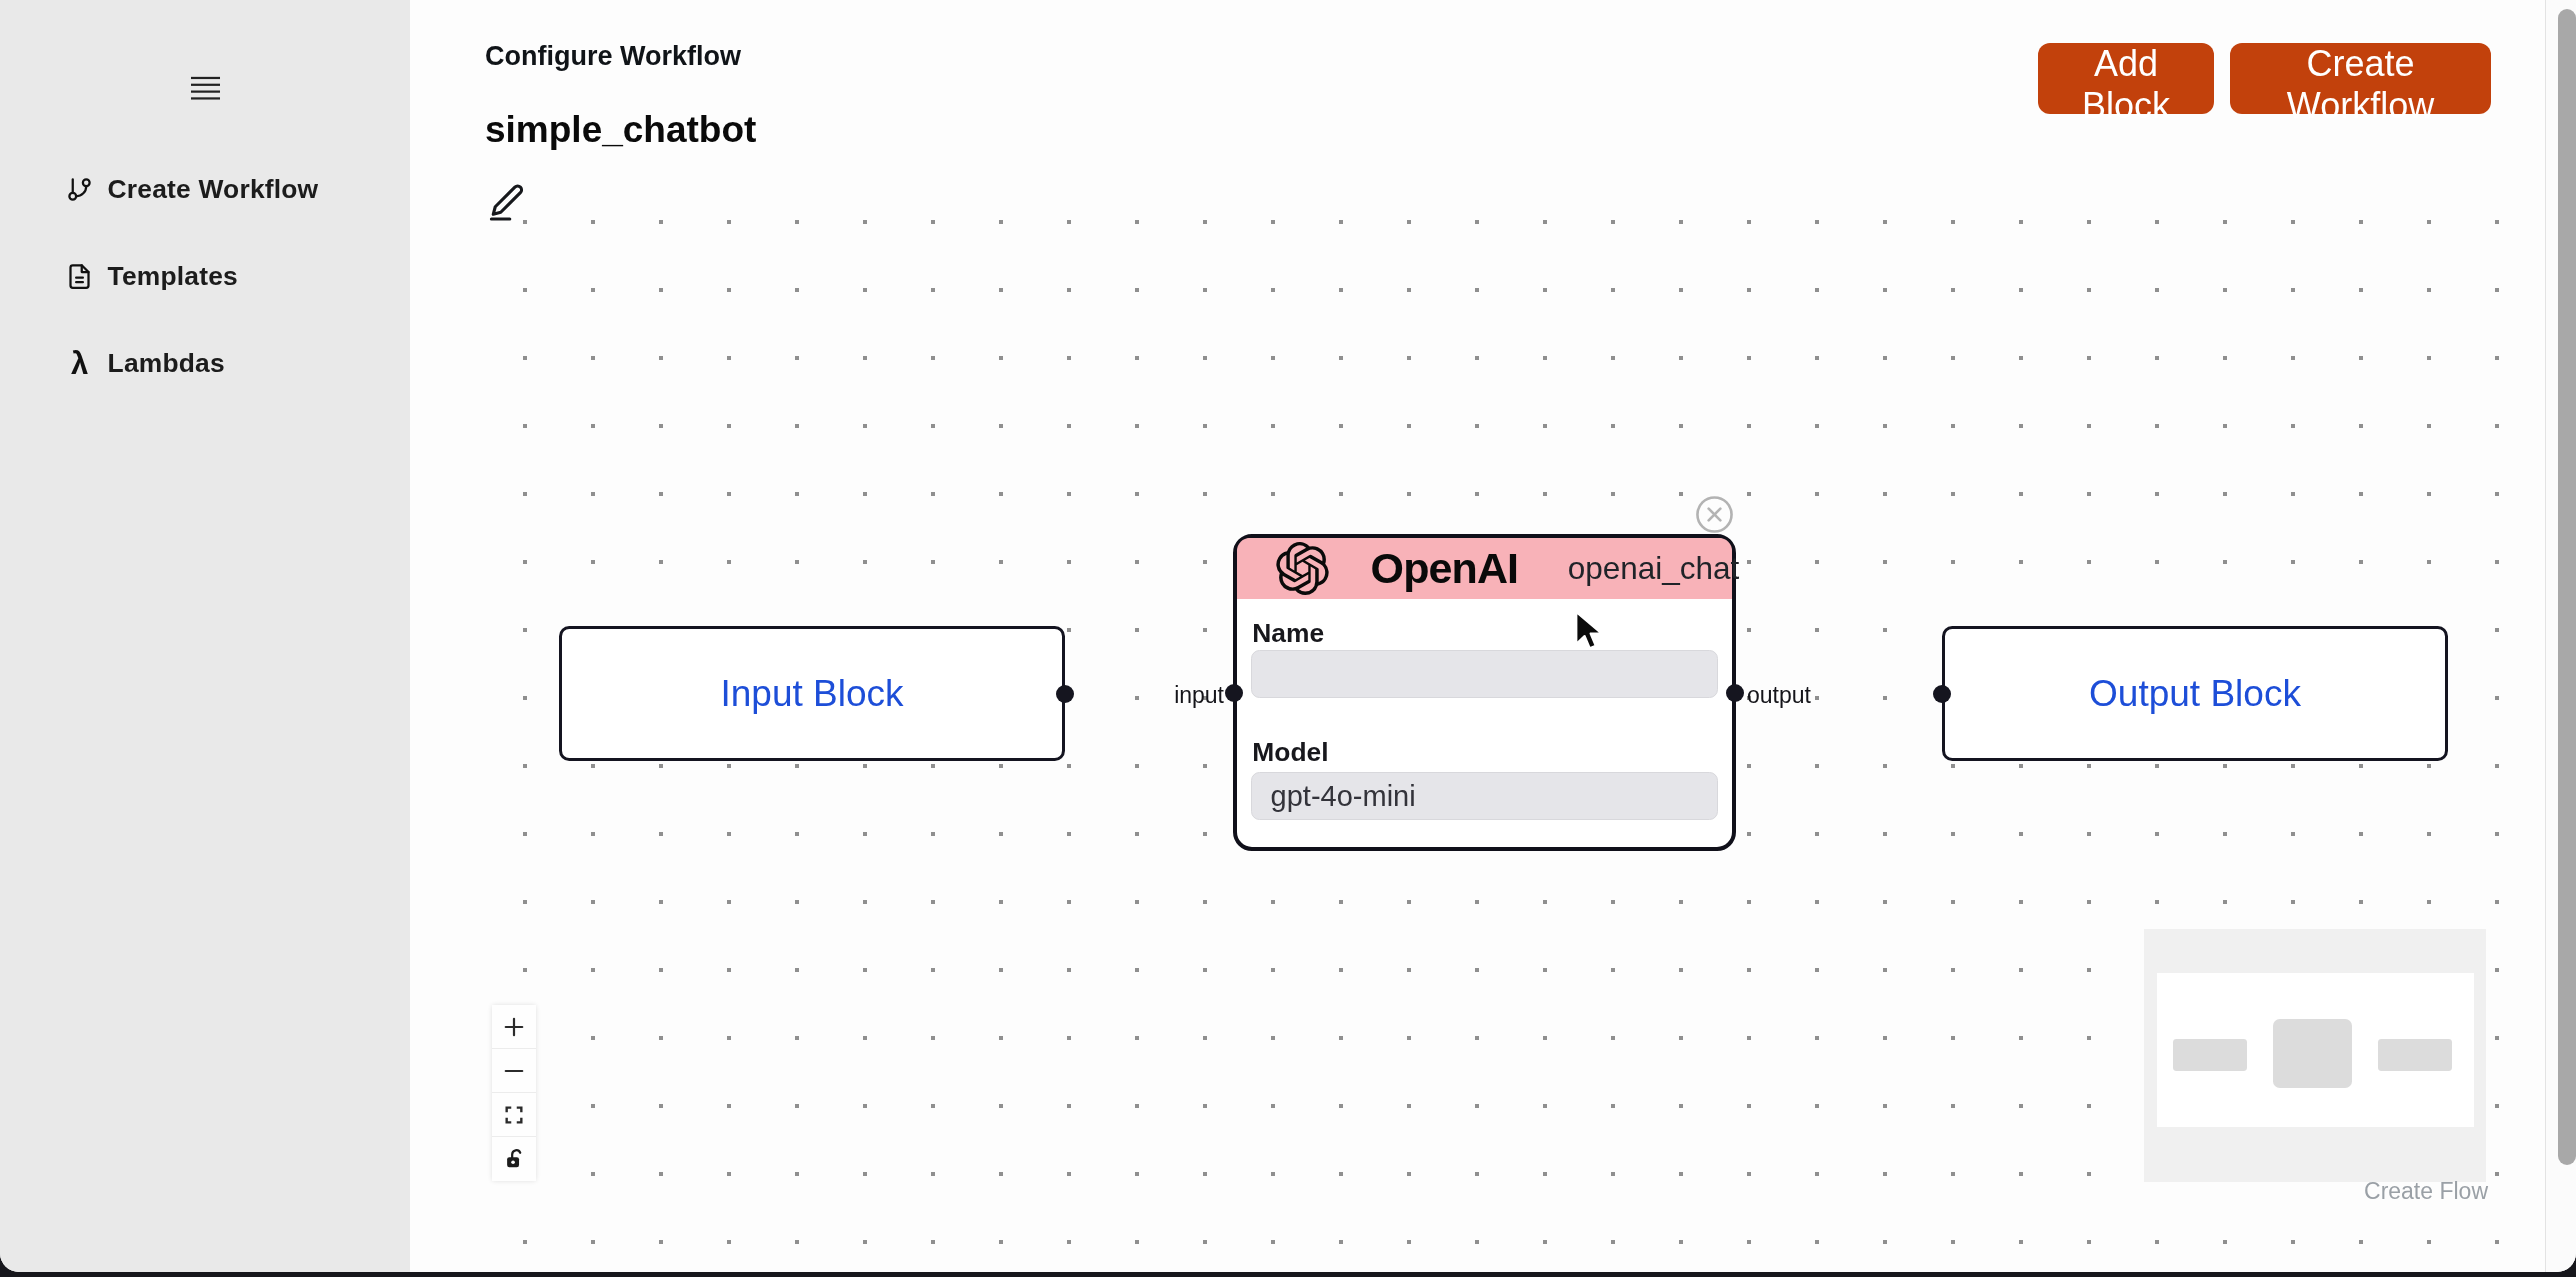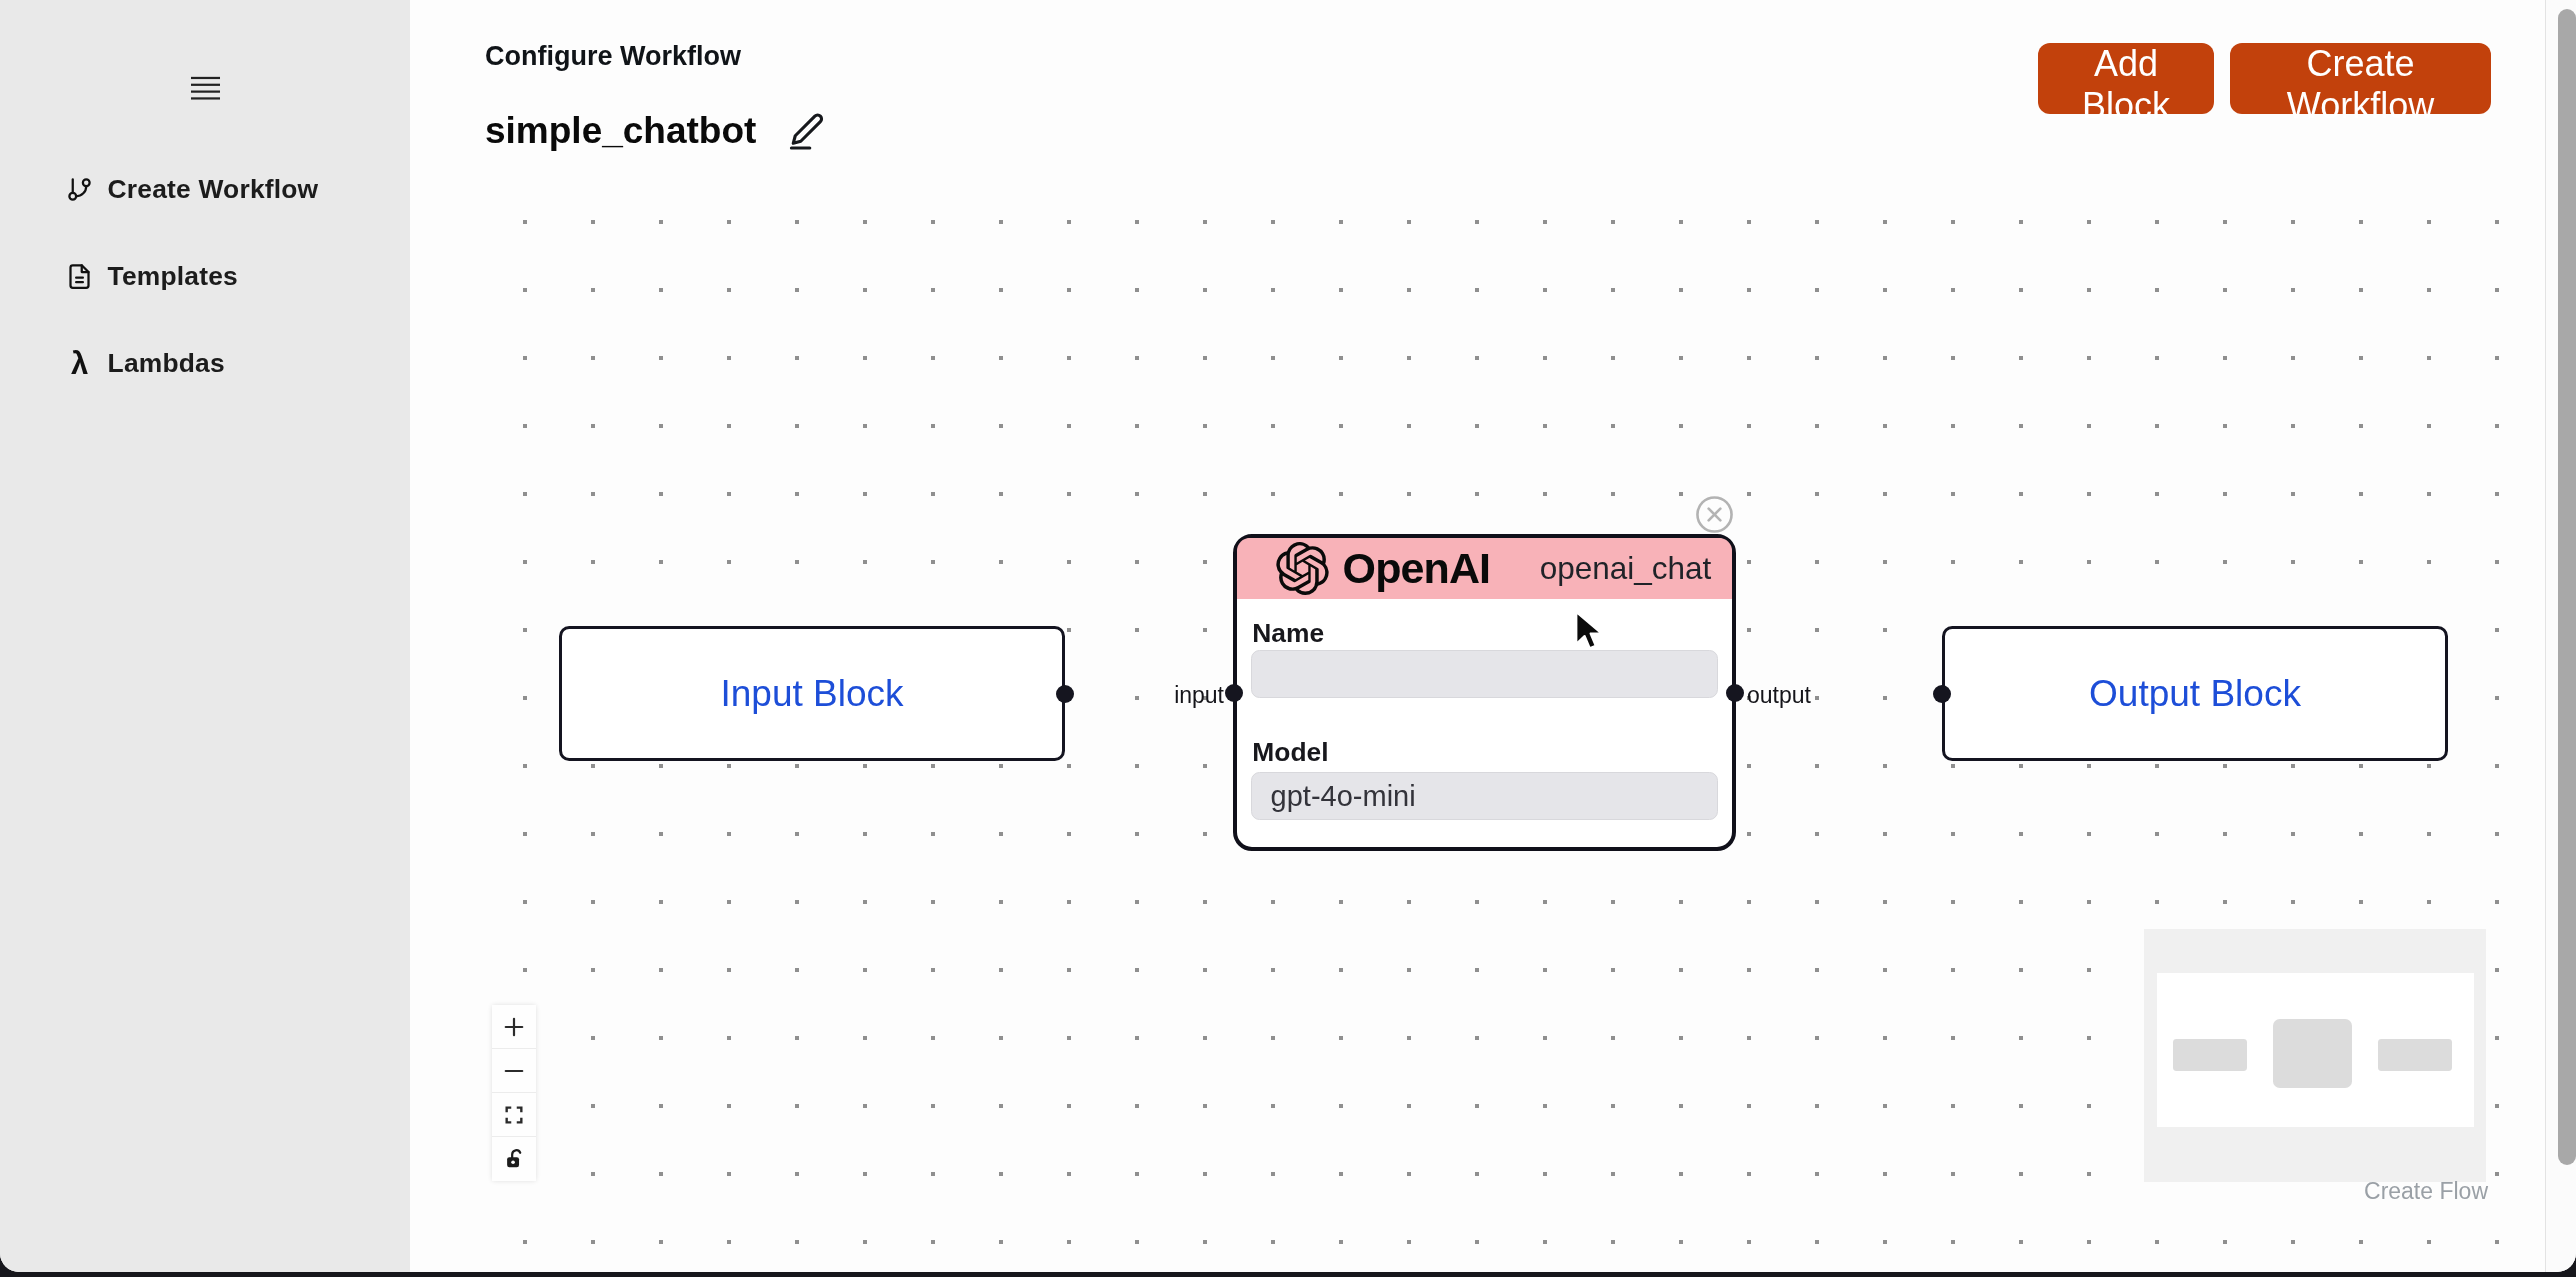--- a/index.html
+++ b/index.html
@@ -34,21 +34,21 @@
   .side-item .lbl { font-size:26.4px; font-weight:600; color:#1c1c1c; letter-spacing:0.2px; }
   .lambda-glyph { font-size:31px; font-weight:600; color:#111; line-height:1; }
   #logout-btn {
     position:absolute; left:14.5px; top:420px; width:377px; height:64px;
     background:#0a0a0a; color:#fff; border:none; border-radius:13.6px;
     font-size:29px; font-family:inherit; cursor:pointer;
   }
   
   #main { position:absolute; left:410px; top:0; right:0; bottom:0; }
   #page-title { position:absolute; left:75px; top:41px; font-size:27px; font-weight:600; color:#101418; }
-  #wf-name-row { position:absolute; left:75px; top:109px; display:flex; align-items:center; gap:29px; }
+  #wf-name-row { position:absolute; left:75px; top:109px; display:flex; align-items:flex-start; gap:29px;flex-direction:column; }
   #wf-name { font-size:37px; font-weight:700; color:#0a0a0a; }
   .edit-btn { background:none; border:none; cursor:pointer; width:44px; height:44px; padding:0; }
   .top-btn {
     position:absolute; top:43px; height:71px; background:#c2410c; color:#fff;
     border:none; border-radius:12px; font-size:36px; font-family:inherit; cursor:pointer;
     padding:0 31px;
   }
   #add-block-btn { left:1628px; width:176px; }
   #create-wf-btn { left:1820px; width:261px; }
   
@@ -75,21 +75,21 @@
   
   #openai-node {
     position:absolute; left:823px; top:534px; width:503px; height:317px;
     background:#fff; border:4.3px solid #10101a; border-radius:19px; cursor:grab;
   }
   #openai-header {
     position:absolute; left:0; top:0; right:0; height:61px;
     background:#f8b2b8; border-radius:12.8px 12.8px 0 0;
     display:flex; align-items:center; padding-left:39px; gap:13.6px;
   }
-  #openai-brand { font-size:43px; font-weight:700; color:#0a0a0a; letter-spacing:-0.9px; }
+  #openai-brand { font-size:43px; font-weight:700; color:#0a0a0a; letter-spacing:-0.9px;margin-left:28px; }
   #openai-type { font-size:31.5px; color:#1f2328; margin-left:36px; }
   .field-label { position:absolute; left:15.3px; font-size:26.4px; font-weight:700; color:#18181d; }
   .node-input {
     position:absolute; left:13.6px; width:467px; height:48px;
     background:#e5e5e9; border:1.7px solid #d8d8dc; border-radius:8.5px;
     font-size:29px; color:#33333a; font-family:inherit; padding:1px 19px;
   }
   #name-label { top:80px; }
   #name-input { top:112px; }
   #model-label { top:199px; }

